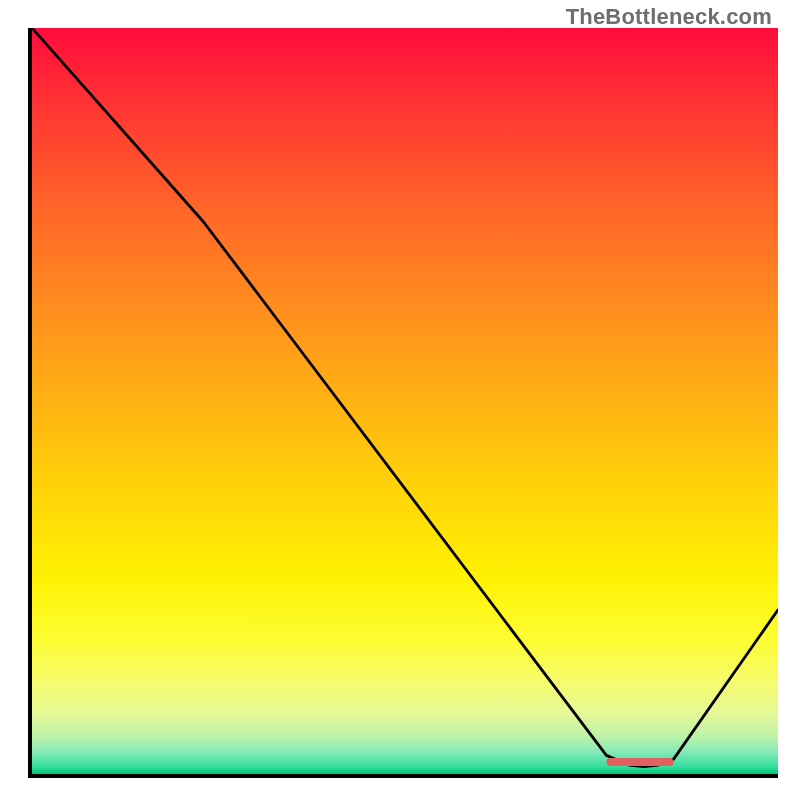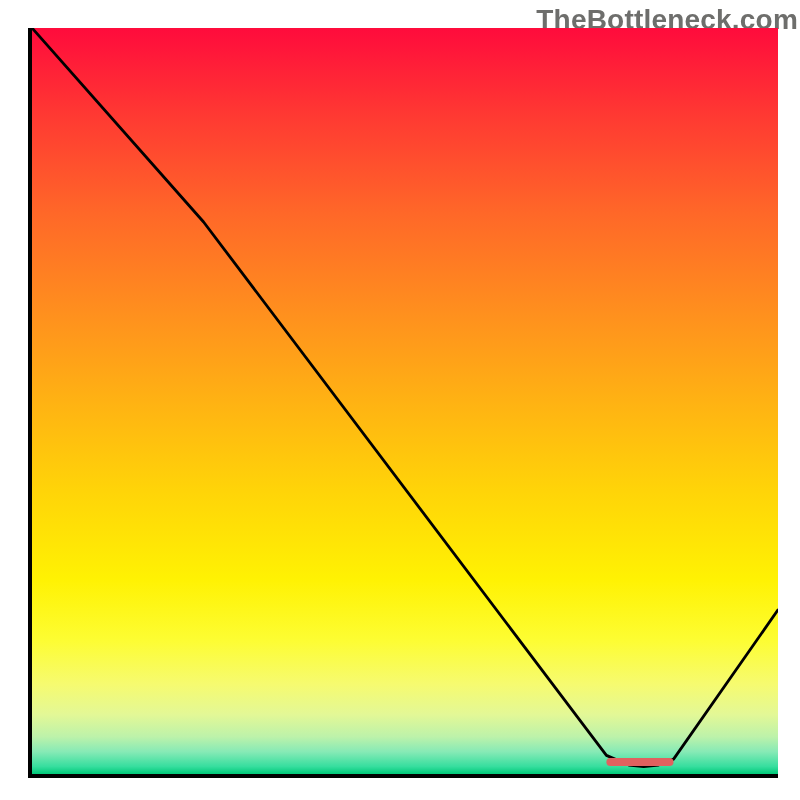--- a/index.html
+++ b/index.html
@@ -48,23 +48,23 @@
   }
   .line-layer {
     position: absolute;
     inset: 0;
     width: 100%;
     height: 100%;
   }
   .watermark {
     position: absolute;
     top: 4px;
-    right: 2px;
+    right: 28px;
     font-family: Arial, Helvetica, sans-serif;
-    font-size: 28px;
+    font-size: 22px;
     font-weight: 600;
     color: #6e6e6c;
     letter-spacing: 0.2px;
   }
 </style>
 </head>
 <body>
 
 <div class="container">
 

